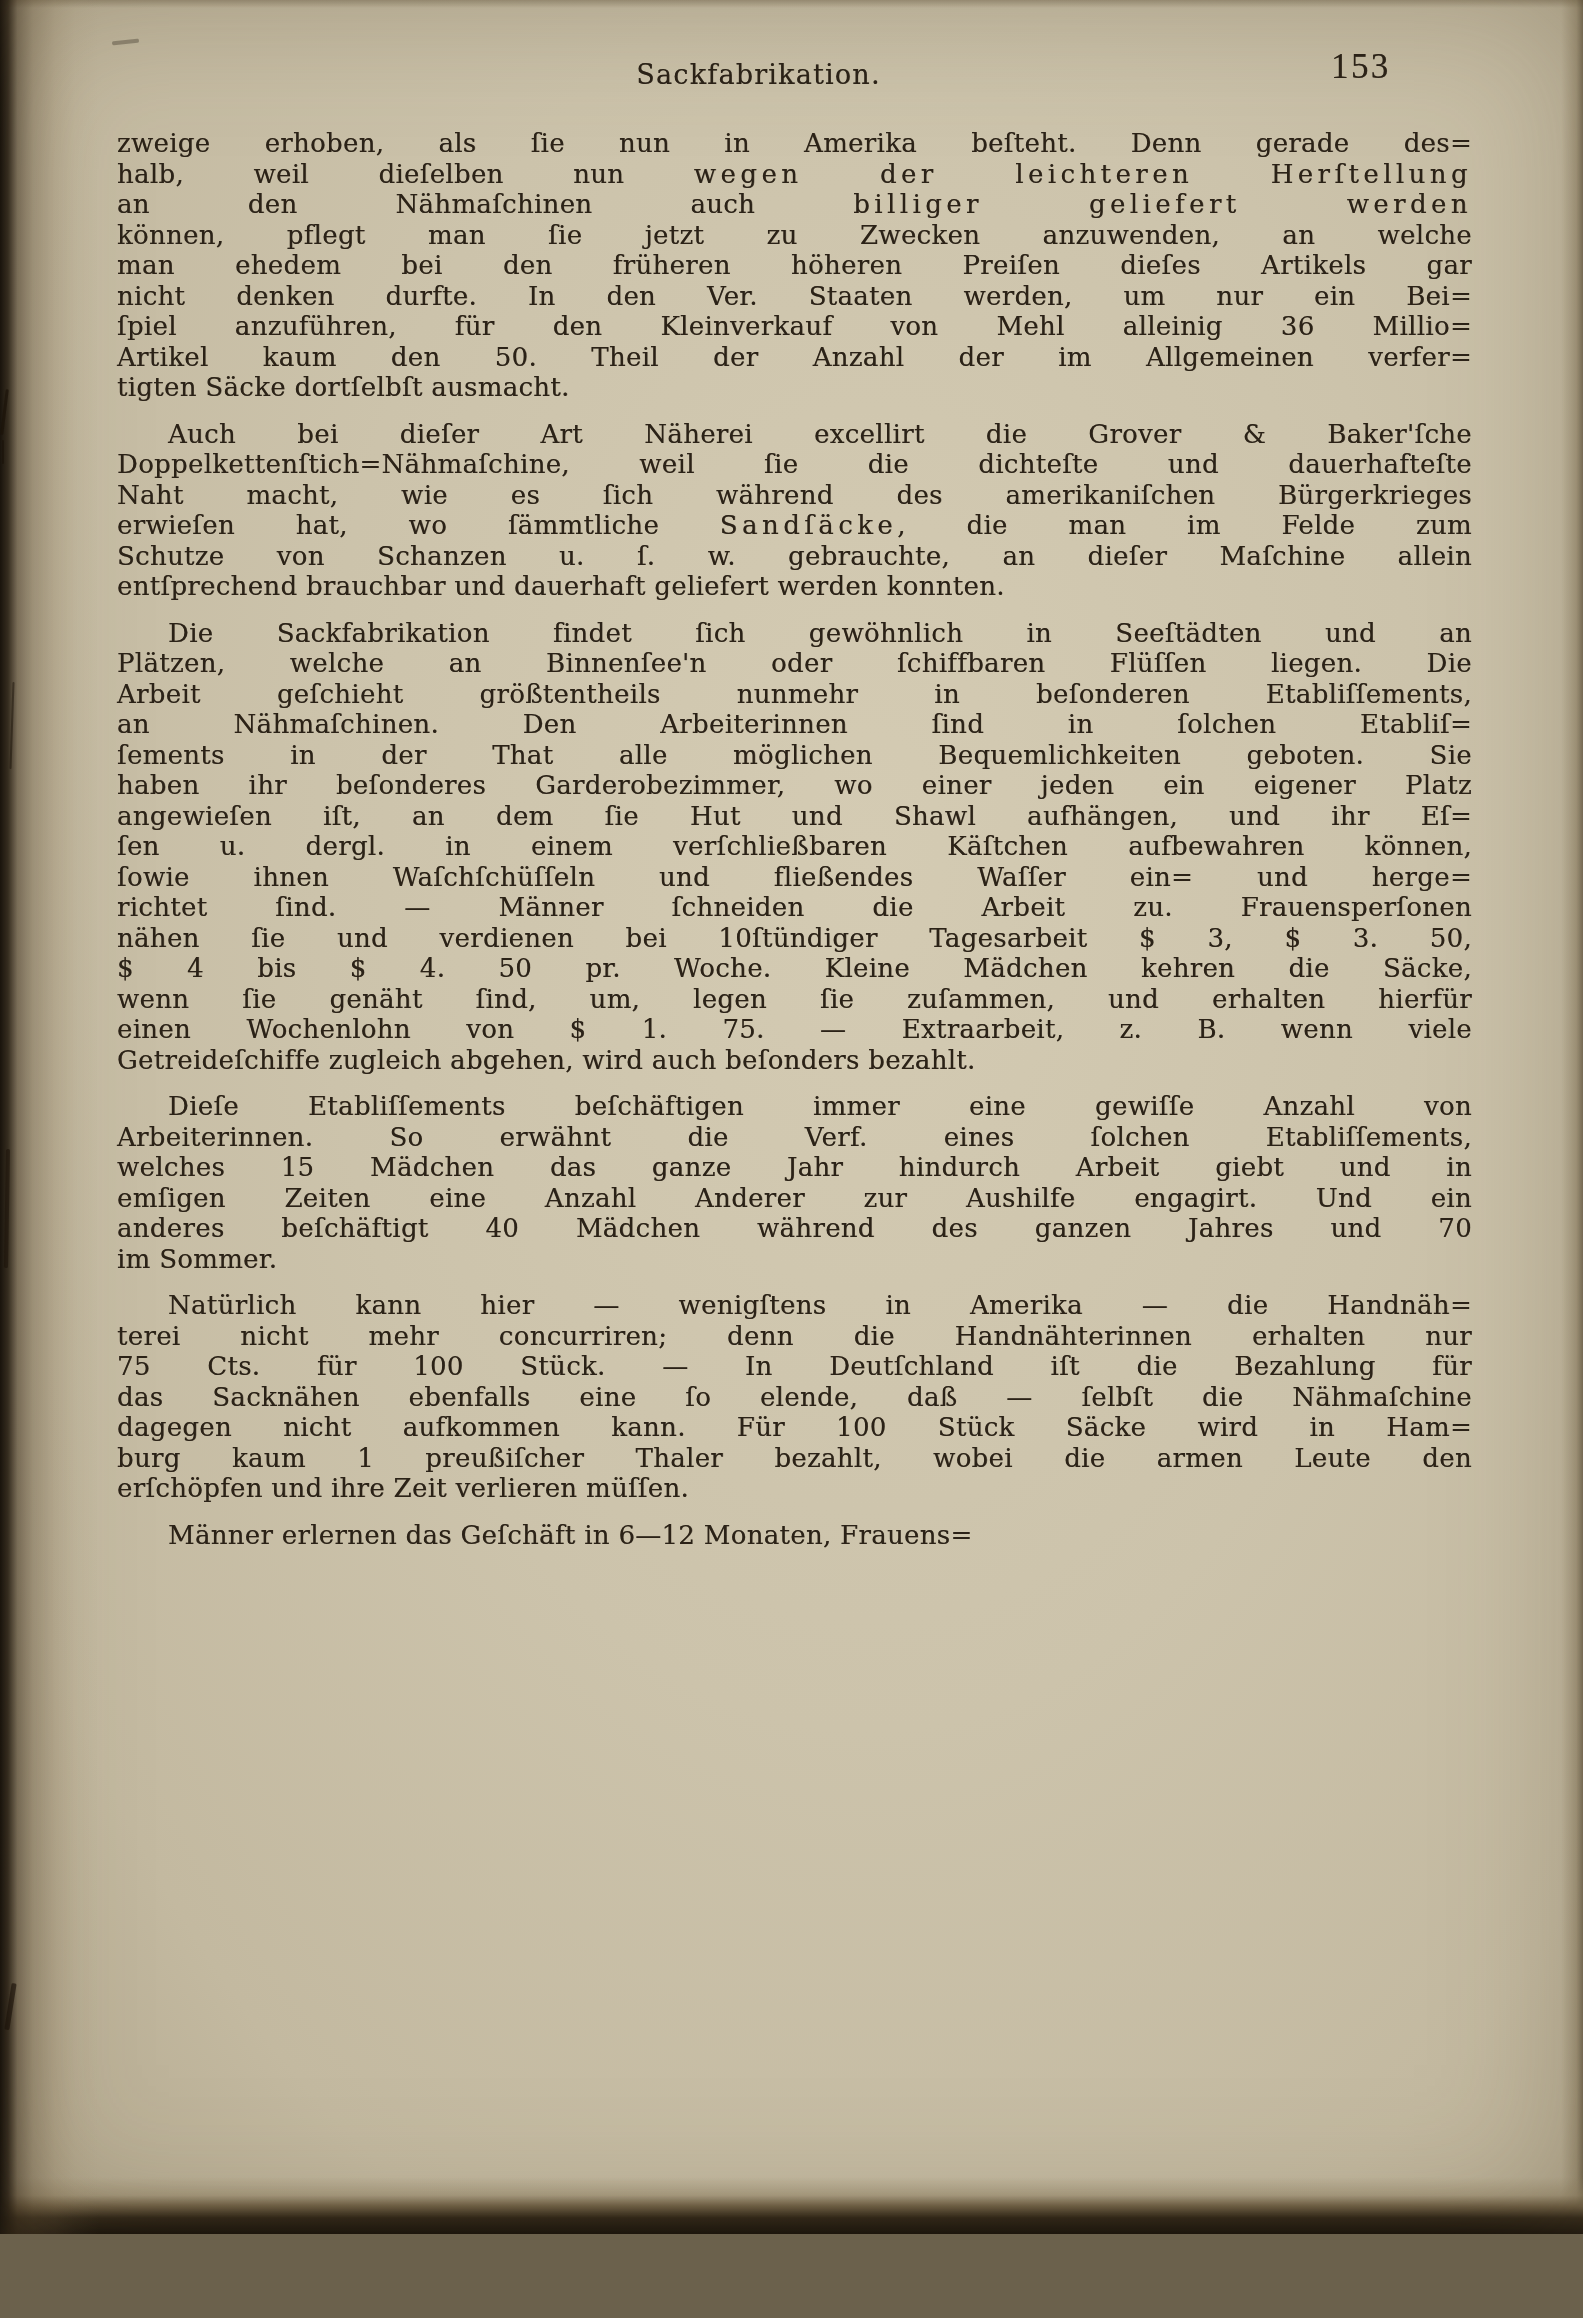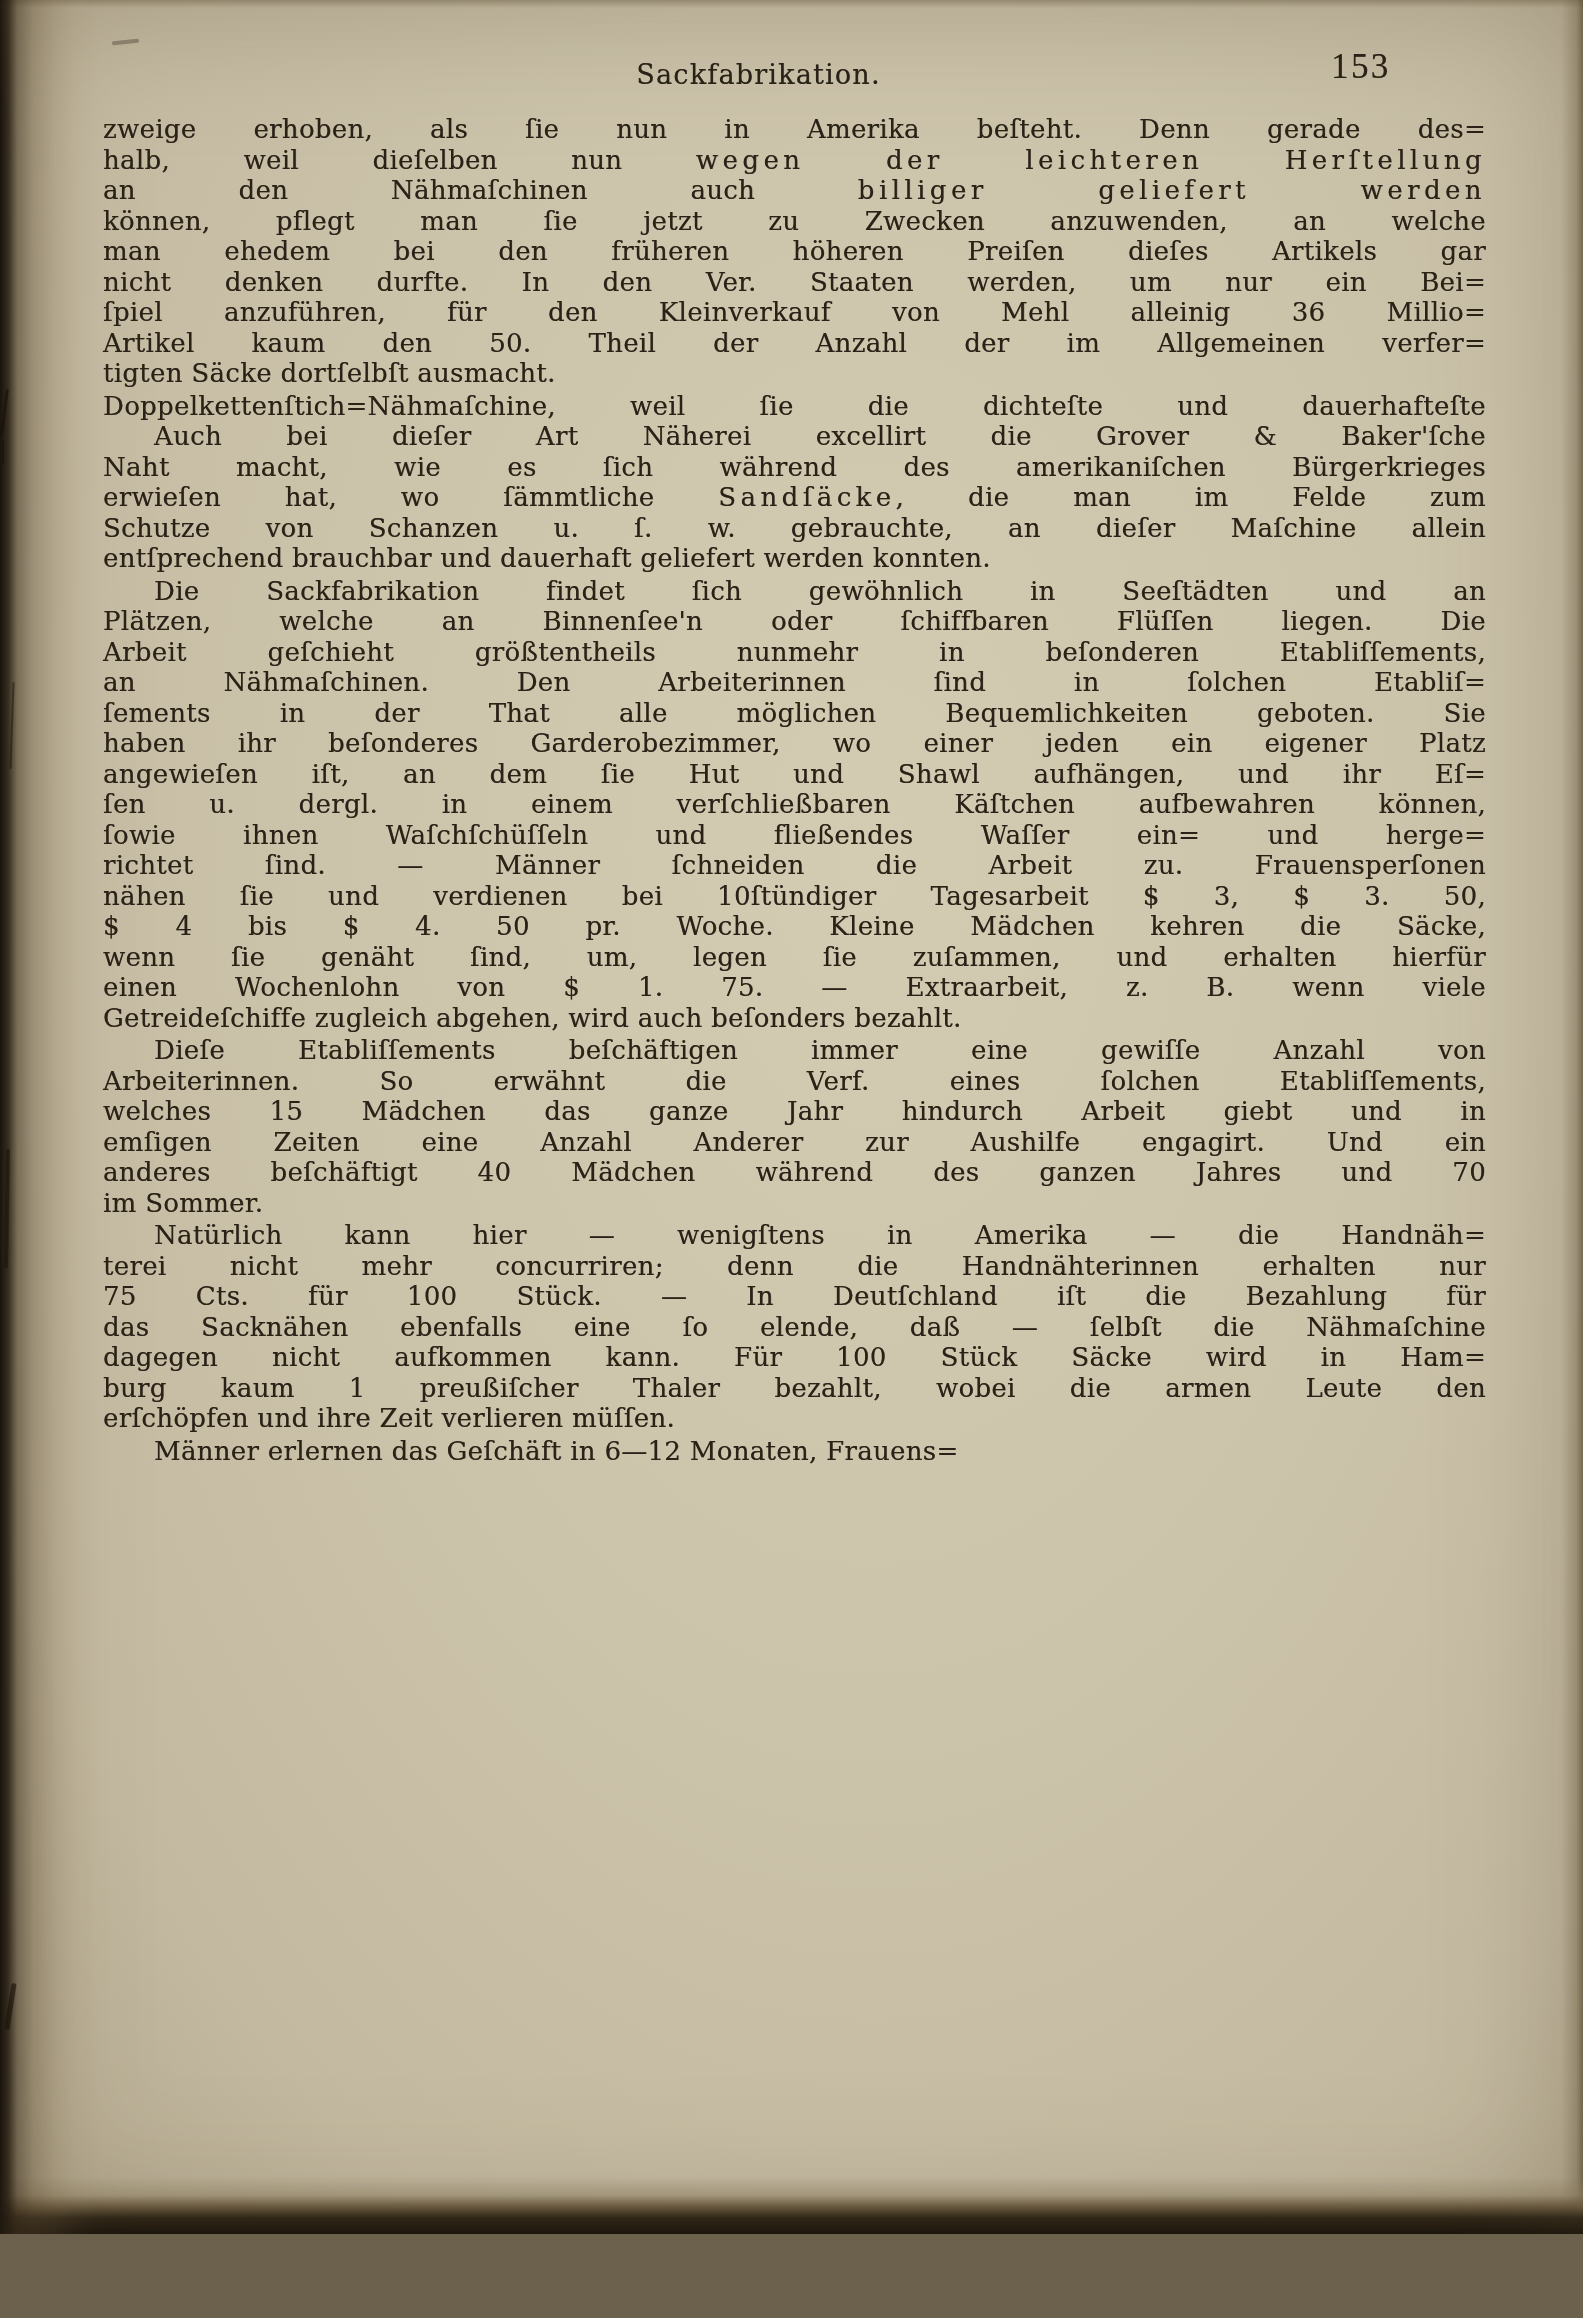--- a/index.html
+++ b/index.html
@@ -70,21 +70,21 @@
     position: absolute; left: 1331px; top: 47px;
     font-size: 35px; letter-spacing: 2.4px;
     font-family: "Liberation Serif", "DejaVu Serif", serif;
     text-shadow: 0.3px 0.4px 0.5px rgba(43,34,23,.55);
   }
   .text-block {
     position: absolute; left: 101px; top: 112px; width: 1387px;
     font-size: 26px; line-height: 30.5px; letter-spacing: 0.3px;
     text-shadow: 0.3px 0.4px 0.5px rgba(43,34,23,.55);
   }
-  .para { margin: 2px; padding: 0; }
+  .para { margin: 16px; padding: 0; }
   .line { text-align: justify; white-space: normal; }
   .line.full { text-align-last: justify; }
   .line.lastline { text-align: left; text-align-last: left; }
   .line.indent { text-indent: 51px; }
   .gesperrt { letter-spacing: .17em; word-spacing: .15em; }
 </style>
 </head>
 <body>
 
 <div class="page">
@@ -111,22 +111,22 @@
         <div class="line full"><span>halb, weil dieſelben nun </span><span class="gesperrt">wegen der leichteren Herſtellung</span></div>
         <div class="line full"><span>an den Nähmaſchinen auch </span><span class="gesperrt">billiger geliefert werden</span></div>
         <div class="line full"><span>können, pflegt man ſie jetzt zu Zwecken anzuwenden, an welche</span></div>
         <div class="line full"><span>man ehedem bei den früheren höheren Preiſen dieſes Artikels gar</span></div>
         <div class="line full"><span>nicht denken durfte.  In den Ver. Staaten werden, um nur ein Bei=</span></div>
         <div class="line full"><span>ſpiel anzuführen, für den Kleinverkauf von Mehl alleinig 36 Millio=</span></div>
         <div class="line full"><span>Artikel kaum den 50. Theil der Anzahl der im Allgemeinen verfer=</span></div>
         <div class="line lastline"><span>tigten Säcke dortſelbſt ausmacht.</span></div>
       </div>
       <div class="para">
+        <div class="line full indent"><span>Auch bei dieſer Art Näherei excellirt die Grover &amp; Baker'ſche</span></div>
         <div class="line full"><span>Doppelkettenſtich=Nähmaſchine, weil ſie die dichteſte und dauerhafteſte</span></div>
-        <div class="line full indent"><span>Auch bei dieſer Art Näherei excellirt die Grover &amp; Baker'ſche</span></div>
         <div class="line full"><span>Naht macht, wie es ſich während des amerikaniſchen Bürgerkrieges</span></div>
         <div class="line full"><span>erwieſen hat, wo ſämmtliche </span><span class="gesperrt">Sandſäcke</span><span>, die man im Felde zum</span></div>
         <div class="line full"><span>Schutze von Schanzen u. ſ. w. gebrauchte, an dieſer Maſchine allein</span></div>
         <div class="line lastline"><span>entſprechend brauchbar und dauerhaft geliefert werden konnten.</span></div>
       </div>
       <div class="para">
         <div class="line full indent"><span>Die Sackfabrikation findet ſich gewöhnlich in Seeſtädten und an</span></div>
         <div class="line full"><span>Plätzen, welche an Binnenſee'n oder ſchiffbaren Flüſſen liegen.  Die</span></div>
         <div class="line full"><span>Arbeit geſchieht größtentheils nunmehr in beſonderen Etabliſſements,</span></div>
         <div class="line full"><span>an Nähmaſchinen.  Den Arbeiterinnen ſind in ſolchen Etabliſ=</span></div>

